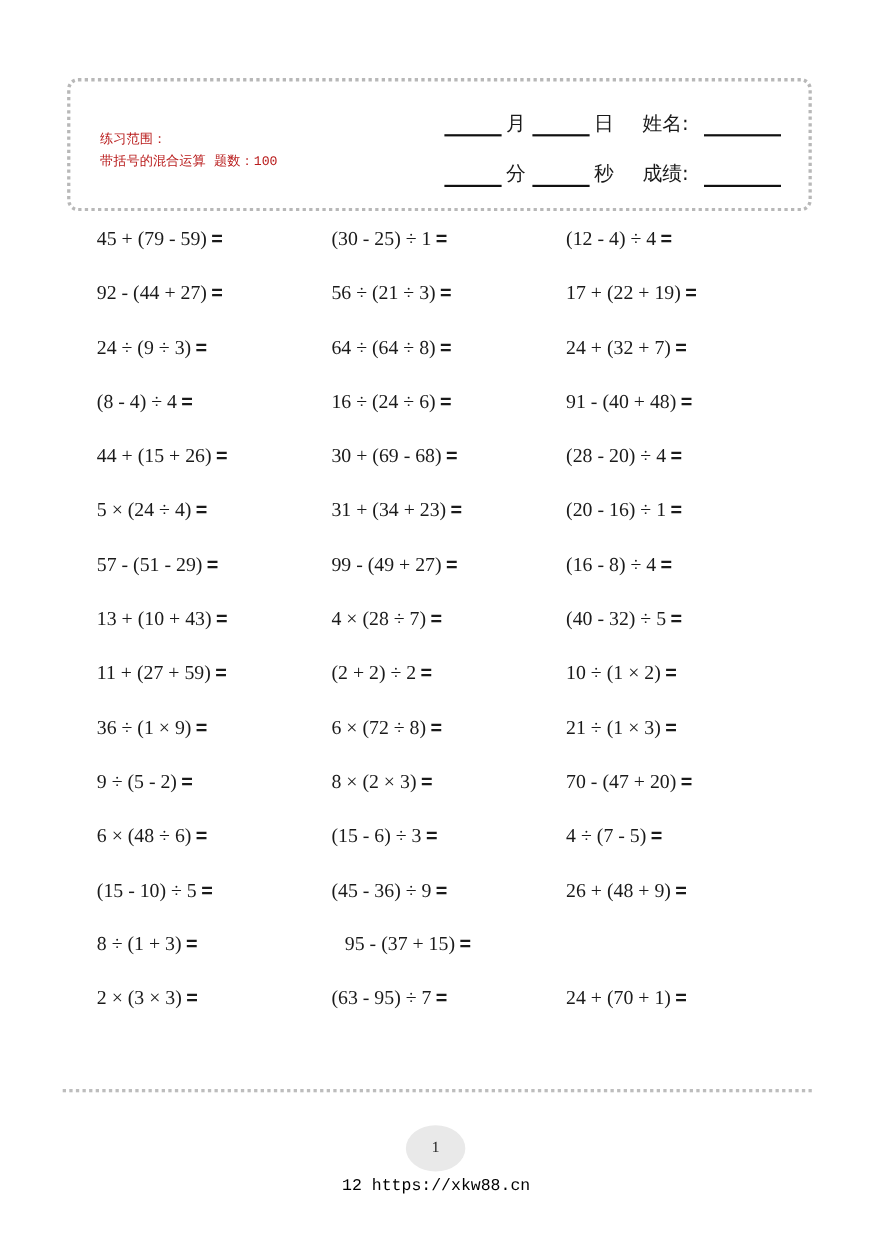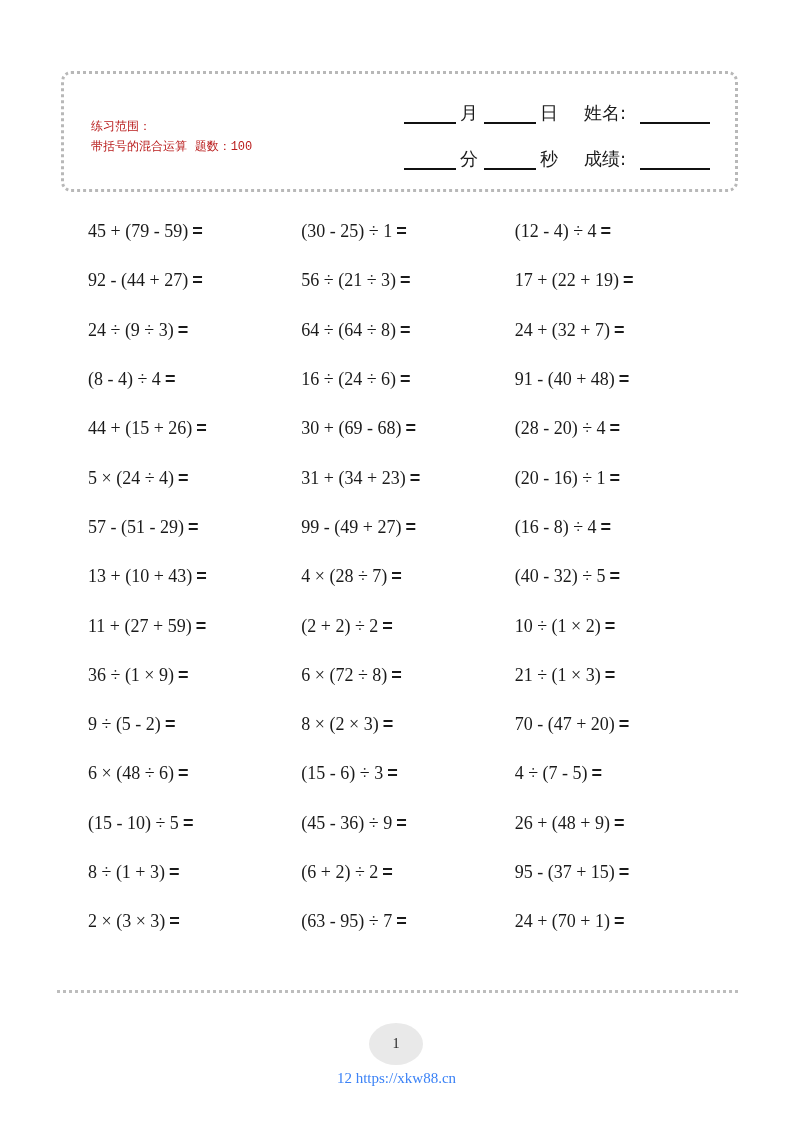--- a/index.html
+++ b/index.html
@@ -11,26 +11,26 @@
     .range-block { position: absolute; left: 27px; top: 42px; font-family: "DejaVu Sans", sans-serif; font-size: 12px; line-height: 20px; color: #b91c1c; }
     .range-block .count { font-family: Liberation Mono, monospace; }
     .fields { position: absolute; left: 340px; top: 24px; font-family: "DejaVu Sans", sans-serif; font-size: 18px; color: #1a1a1a; }
     .field-row { display: flex; align-items: flex-end; height: 26px; margin-bottom: 20px; }
     .blank { display: inline-block; border-bottom: 2px solid #111; height: 20px; }
     .blank.short { width: 52px; }
     .blank.long { width: 70px; }
     .unit { margin: 0 6px 0 4px; line-height: 22px; }
     .label { margin-left: 20px; margin-right: 14px; line-height: 22px; }
     .problems { position: absolute; left: 88px; top: 207px; width: 640px; }
-    .prob-row { display: flex; height: 49.3px; align-items: center; }
+    .prob-row { display: flex; height: 49.3px; }
     .prob { width: 225.5px; font-size: 18px; white-space: nowrap; }
     .prob .eq { font-family: "Liberation Sans", sans-serif; font-weight: bold; margin-left: 4px; }
     .divider { position: absolute; left: 57px; top: 990px; width: 681px; border-top: 3px dotted #bdbdbd; }
     .page-badge { position: absolute; left: 369px; top: 1023px; width: 54px; height: 42px; border-radius: 50%; background: #e9e9e9; display: flex; align-items: center; justify-content: center; font-size: 14px; color: #222; }
-    .watermark { position: absolute; left: 0; width: 793px; top: 1070px; text-align: center; font-family: Liberation Serif, serif; font-size: 15px; color: #3b82f6; }
+    .watermark { position: absolute; left: 0; width: 793px; top: 1070px; text-align: center; font-family: Liberation Mono, monospace; font-size: 15px; color: #000000; }
   </style>
 </head>
 <body>
 
 <div class="header-box">
   <div class="range-block">
     <div>练习范围：</div>
     <div>
       <span>带括号的混合运算</span>&nbsp;&nbsp;<span>题数：</span><span class="count">100</span>
     </div>
@@ -116,21 +116,20 @@
       <div class="prob"><span>(15 - 6) ÷ 3</span><span class="eq">=</span></div>
       <div class="prob"><span>4 ÷ (7 - 5)</span><span class="eq">=</span></div>
     </div>
     <div class="prob-row">
       <div class="prob"><span>(15 - 10) ÷ 5</span><span class="eq">=</span></div>
       <div class="prob"><span>(45 - 36) ÷ 9</span><span class="eq">=</span></div>
       <div class="prob"><span>26 + (48 + 9)</span><span class="eq">=</span></div>
     </div>
     <div class="prob-row">
       <div class="prob"><span>8 ÷ (1 + 3)</span><span class="eq">=</span></div>
-      <div class="prob"><span>(6 + 2) ÷ 2</span><span class="eq">=</span></div>
       <div class="prob"><span>95 - (37 + 15)</span><span class="eq">=</span></div>
     </div>
     <div class="prob-row">
       <div class="prob"><span>2 × (3 × 3)</span><span class="eq">=</span></div>
       <div class="prob"><span>(63 - 95) ÷ 7</span><span class="eq">=</span></div>
       <div class="prob"><span>24 + (70 + 1)</span><span class="eq">=</span></div>
     </div>
   </div>
 
 <div class="divider"></div>

